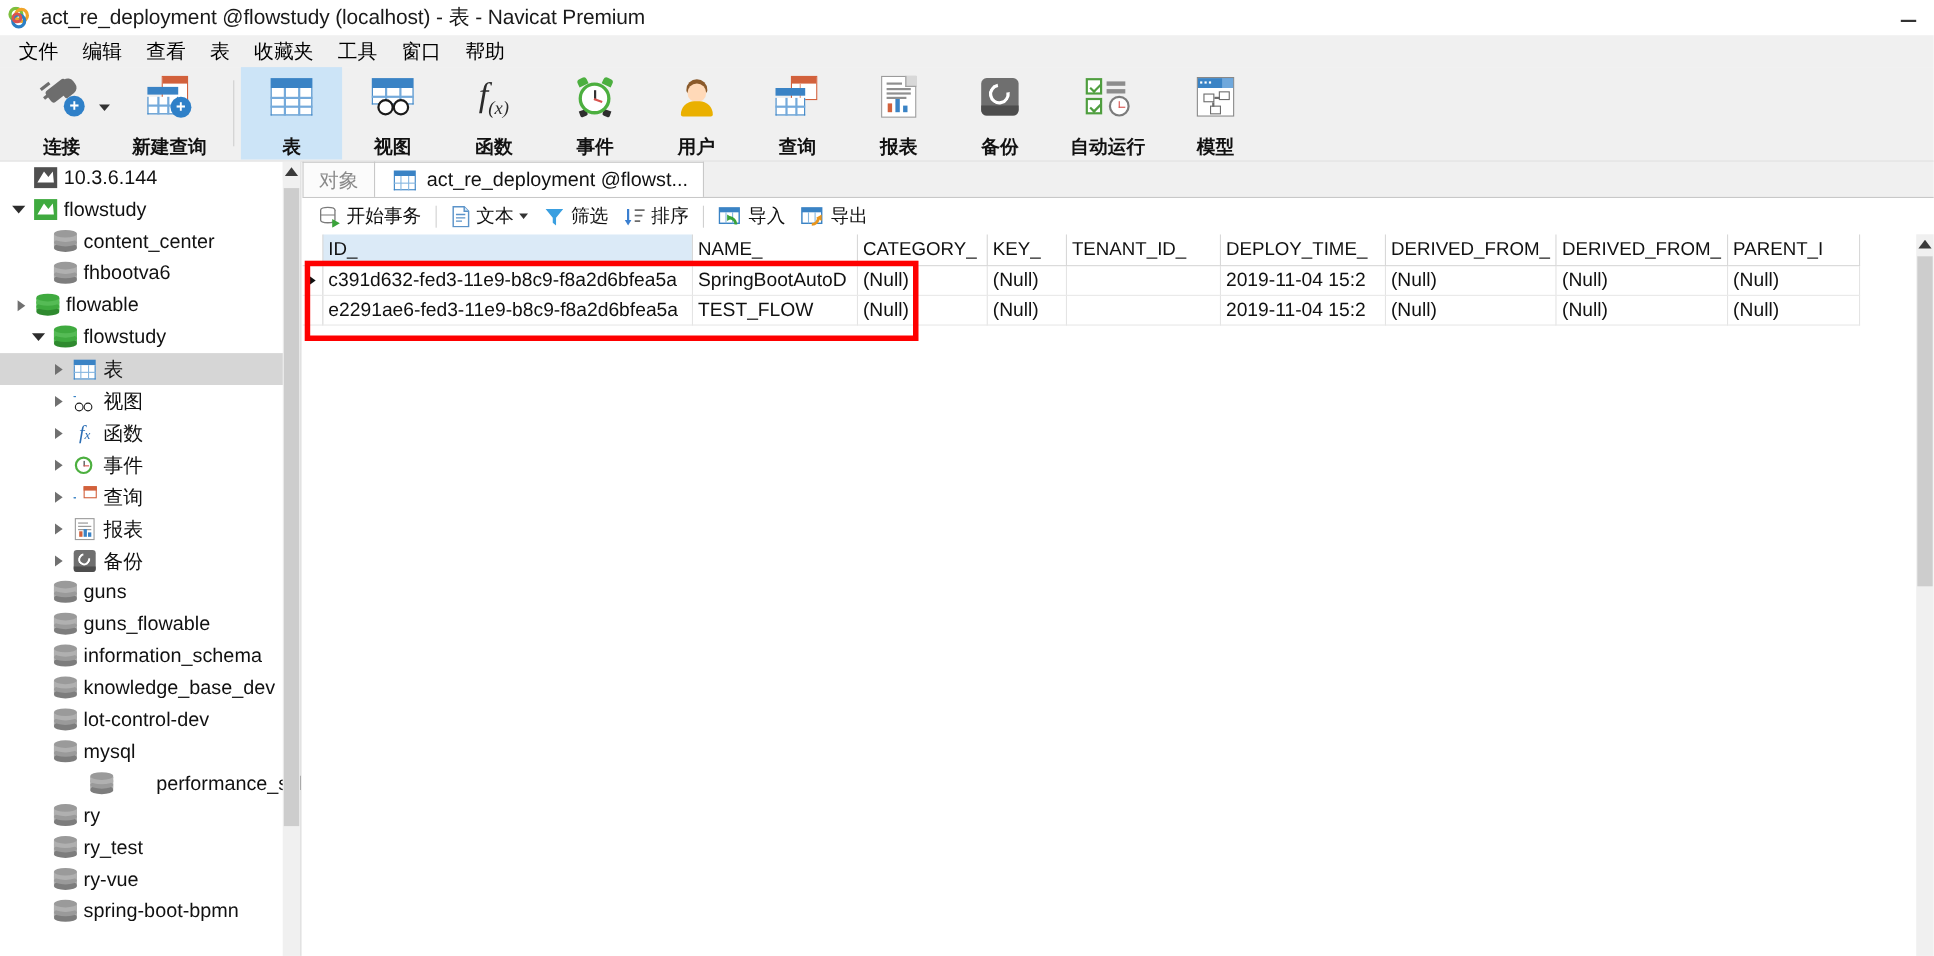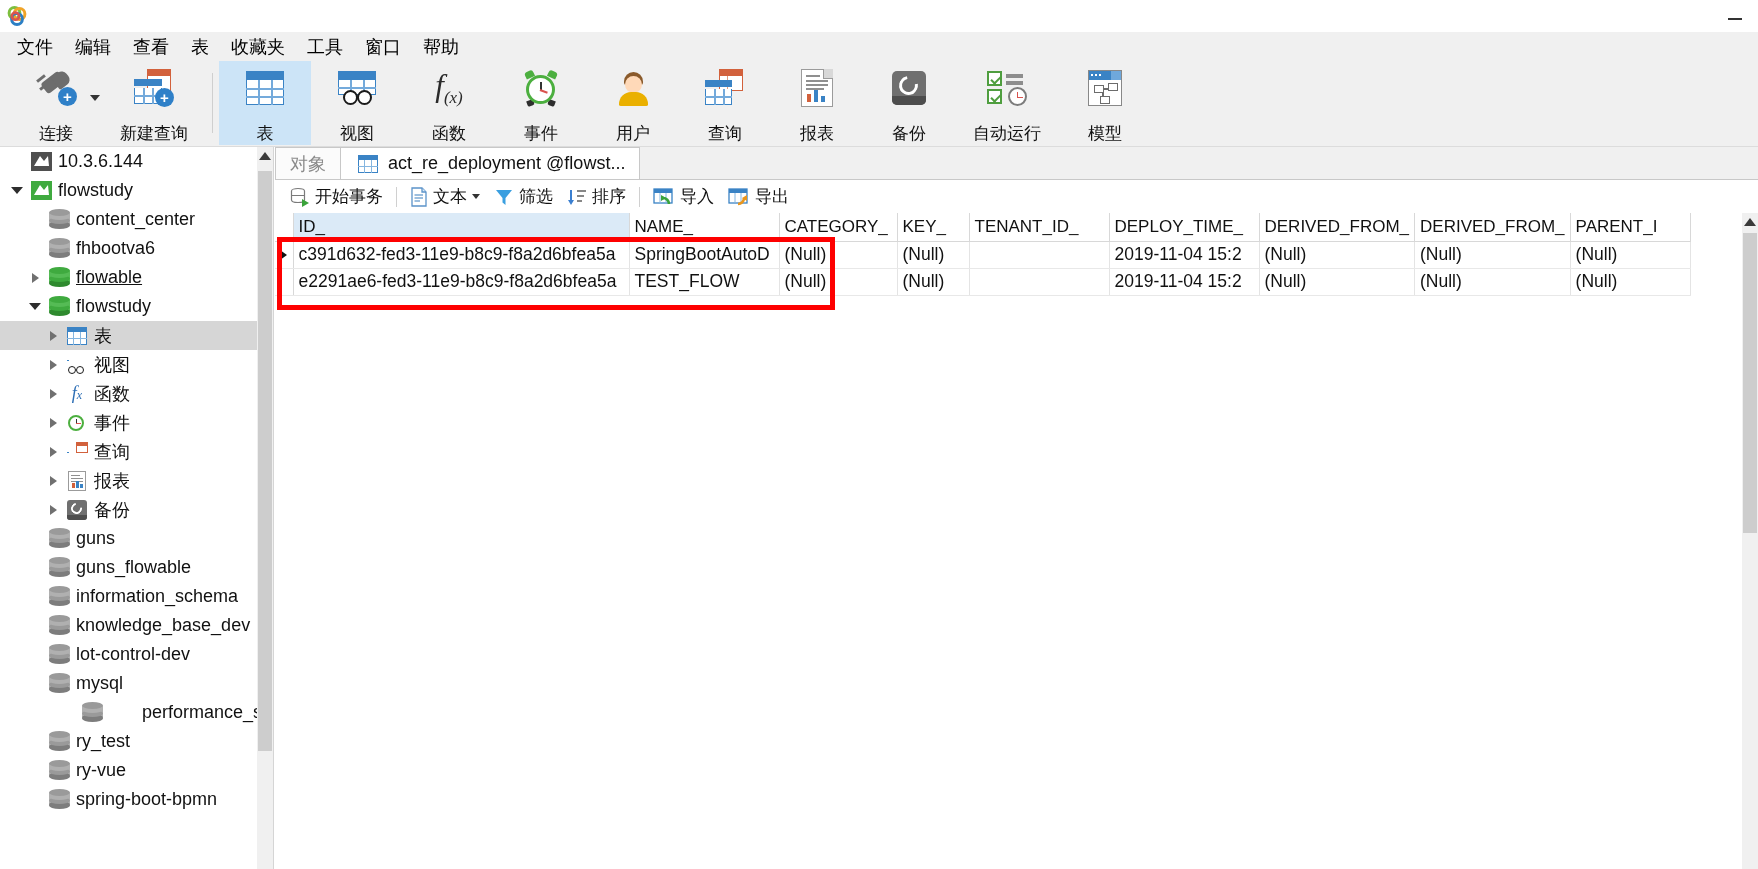--- a/index.html
+++ b/index.html
@@ -80,21 +80,21 @@
   }
   .tb-item.wide { width: 104px; }
   .tb-item.active { background: #cce4f7; }
   .tb-ico {
     width: 46px; height: 44px;
     position: relative;
     display: flex; align-items: center; justify-content: center;
   }
   .tb-label {
     font-size: 17px; color: #111;
-    margin-top: 15px; white-space: nowrap;
+    margin-top: 15px; white-space: nowrap; font-weight: bold;
   }
   .tb-sep {
     width: 1px; height: 60px; background: #cfcfcf;
     margin: 12px 6px 0 6px; flex: none;
   }
   .tb-caret {
     position: absolute; right: 2px; top: 34px;
     width: 0; height: 0;
     border-left: 5px solid transparent;
     border-right: 5px solid transparent;
@@ -318,20 +318,21 @@
 
   <div class="titlebar">
     <div class="title-icon">
       <svg width="21" height="21" viewBox="0 0 21 21">
         <circle cx="7.5" cy="7" r="5.4" fill="none" stroke="#7dbf3e" stroke-width="3"></circle>
         <circle cx="12.5" cy="8" r="5.4" fill="none" stroke="#f0a429" stroke-width="3"></circle>
         <circle cx="10" cy="13" r="5.4" fill="none" stroke="#2c7fc4" stroke-width="3"></circle>
         <circle cx="8.4" cy="10.2" r="3.6" fill="none" stroke="#d9534f" stroke-width="2.6"></circle>
       </svg>
     </div>
+    <div class="title-text">act_re_deployment @flowstudy (localhost) - 表 - Navicat Premium</div>
     <div class="win-buttons">
       <div class="win-btn">
           <span class="win-min-glyph"></span>
         </div>
     </div>
   </div>
 
   <div class="menubar">
     <div class="menu-item">文件</div>
     <div class="menu-item">编辑</div>
@@ -572,21 +573,21 @@
               <span class="db-disc" style="top:1px;background:#9a9a9a;"></span>
               <span style="position:absolute;left:0;top:4px;width:21px;height:11px;background:#b0b0b0;"></span>
               <span class="db-disc" style="top:12px;background:#7d7d7d;"></span>
               <span class="db-disc" style="top:8px;background:#9a9a9a;"></span>
               <span class="db-disc" style="top:4px;background:#b0b0b0;"></span>
               <span class="db-disc" style="top:0px;background:#9a9a9a;"></span>
             </span>
           </span>
           <span>fhbootva6</span>
         </div>
-        <div class="tree-row" style="padding-left: 24px; text-decoration: underline;">
+        <div class="tree-row" style="padding-left: 8px;">
           <span class="tw">
             <span class="chev"></span>
           </span>
           <span class="ti">
             <span class="db-ico">
               <span class="db-disc" style="top:13px;background:#2f8a2f;"></span>
               <span class="db-disc" style="top:9px;background:#55bb55;"></span>
               <span class="db-disc" style="top:5px;background:#3faa3f;"></span>
               <span class="db-disc" style="top:1px;background:#3faa3f;"></span>
               <span style="position:absolute;left:0;top:4px;width:21px;height:11px;background:#55bb55;"></span>
@@ -815,20 +816,37 @@
               <span class="db-disc" style="top:5px;background:#9a9a9a;"></span>
               <span class="db-disc" style="top:1px;background:#9a9a9a;"></span>
               <span style="position:absolute;left:0;top:4px;width:21px;height:11px;background:#b0b0b0;"></span>
               <span class="db-disc" style="top:12px;background:#7d7d7d;"></span>
               <span class="db-disc" style="top:8px;background:#9a9a9a;"></span>
               <span class="db-disc" style="top:4px;background:#b0b0b0;"></span>
               <span class="db-disc" style="top:0px;background:#9a9a9a;"></span>
             </span>
           </span>
           <span>performance_schema</span>
+        </div>
+        <div class="tree-row" style="padding-left: 24px;">
+          <span class="tw"></span>
+          <span class="ti">
+            <span class="db-ico">
+              <span class="db-disc" style="top:13px;background:#7d7d7d;"></span>
+              <span class="db-disc" style="top:9px;background:#b0b0b0;"></span>
+              <span class="db-disc" style="top:5px;background:#9a9a9a;"></span>
+              <span class="db-disc" style="top:1px;background:#9a9a9a;"></span>
+              <span style="position:absolute;left:0;top:4px;width:21px;height:11px;background:#b0b0b0;"></span>
+              <span class="db-disc" style="top:12px;background:#7d7d7d;"></span>
+              <span class="db-disc" style="top:8px;background:#9a9a9a;"></span>
+              <span class="db-disc" style="top:4px;background:#b0b0b0;"></span>
+              <span class="db-disc" style="top:0px;background:#9a9a9a;"></span>
+            </span>
+          </span>
+          <span>ry</span>
         </div>
         <div class="tree-row" style="padding-left: 24px;">
           <span class="tw"></span>
           <span class="ti">
             <span class="db-ico">
               <span class="db-disc" style="top:13px;background:#7d7d7d;"></span>
               <span class="db-disc" style="top:9px;background:#b0b0b0;"></span>
               <span class="db-disc" style="top:5px;background:#9a9a9a;"></span>
               <span class="db-disc" style="top:1px;background:#9a9a9a;"></span>
               <span style="position:absolute;left:0;top:4px;width:21px;height:11px;background:#b0b0b0;"></span>

